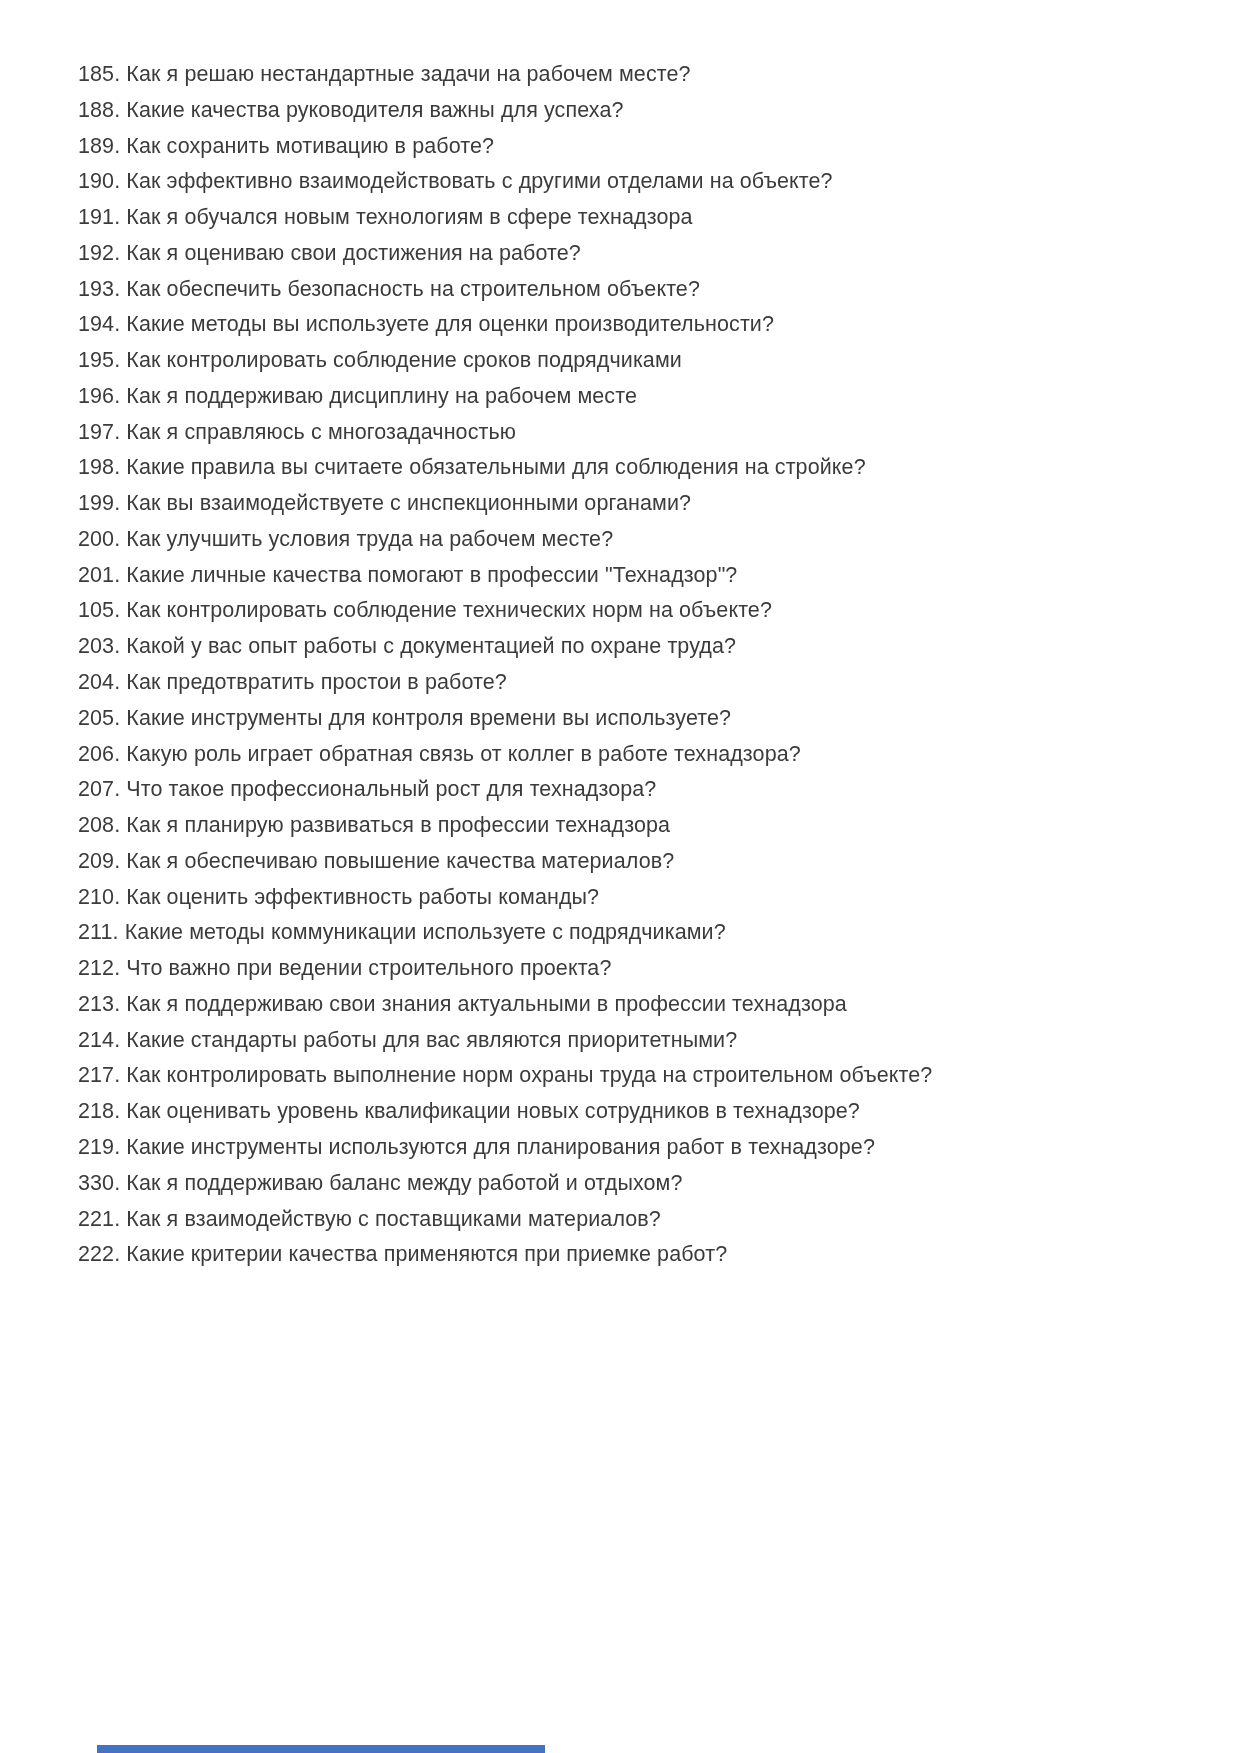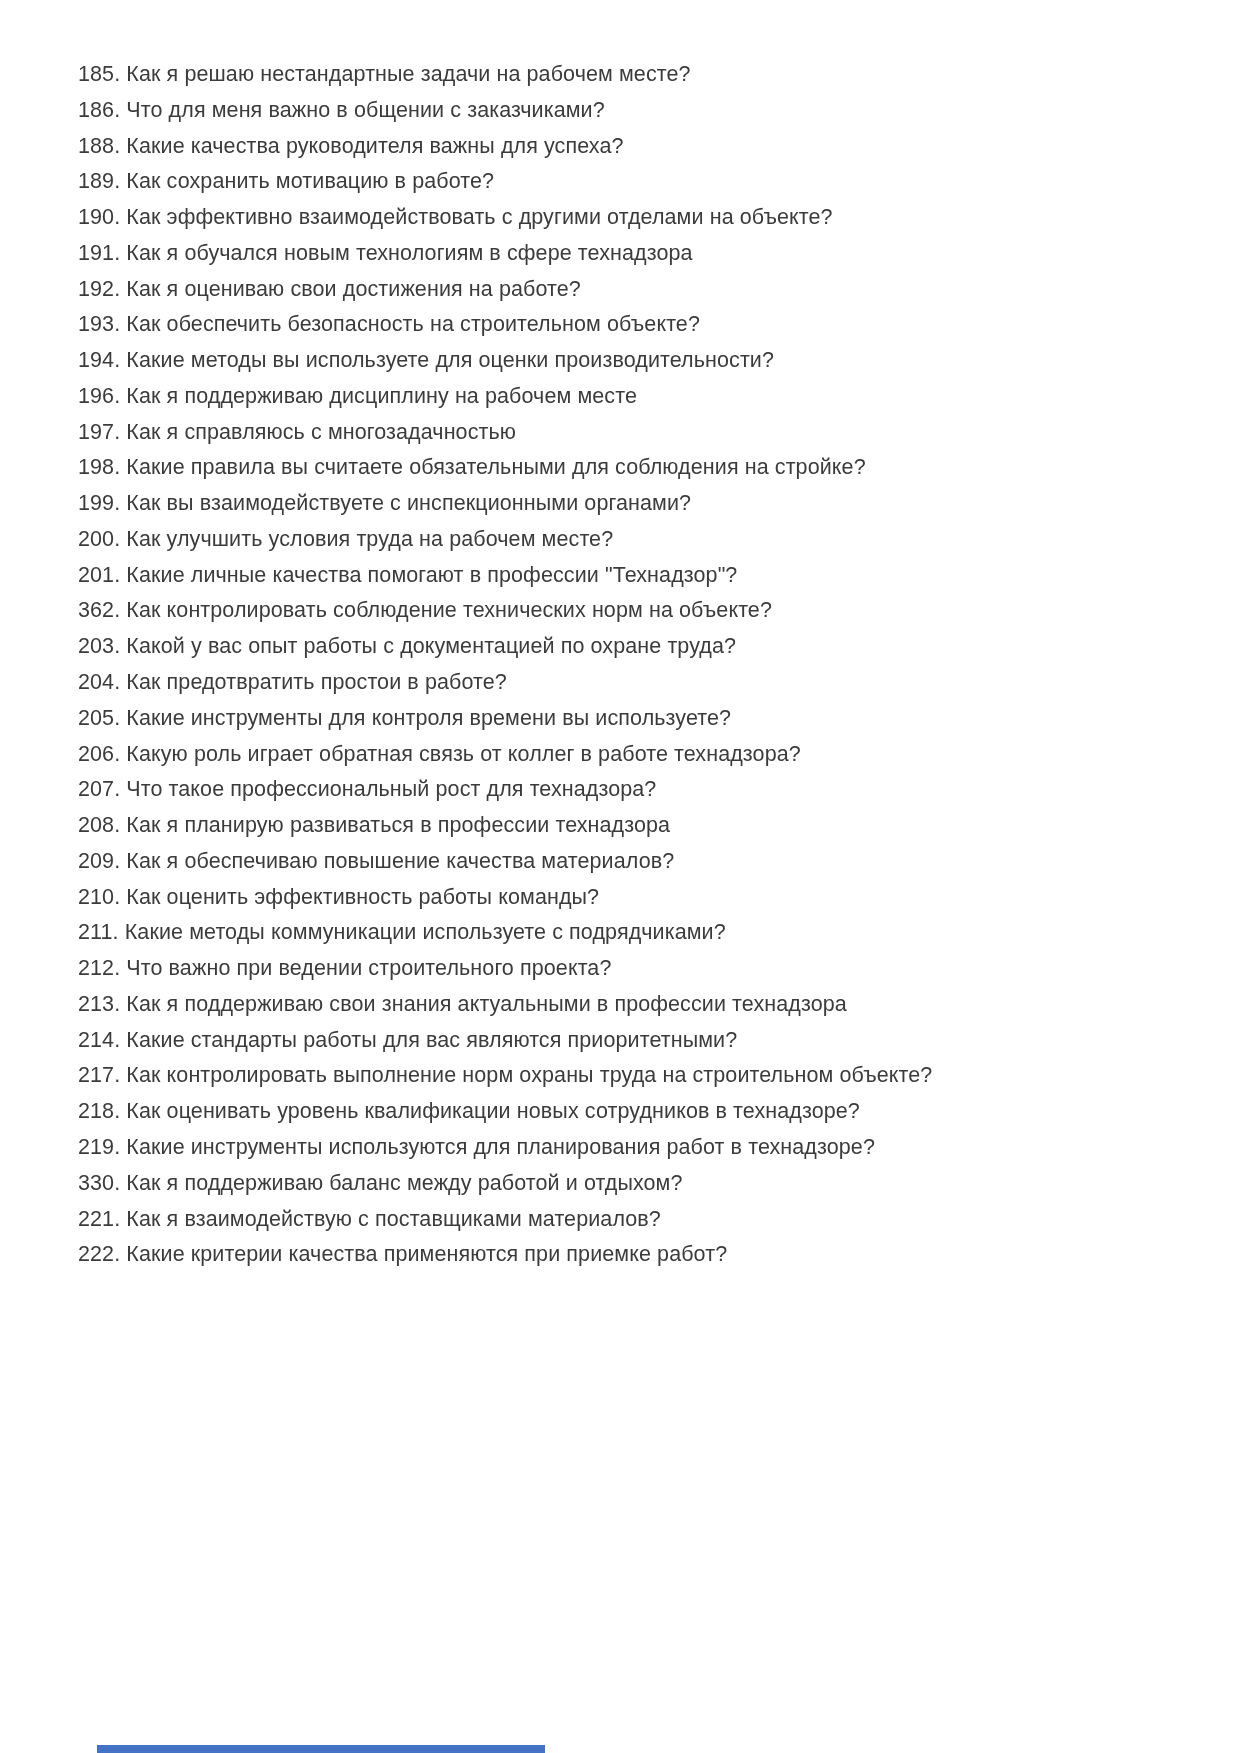--- a/index.html
+++ b/index.html
@@ -54,24 +54,20 @@
 <body style="background: rgb(255, 255, 255);">
 
 <main class="page">
 
   <ol class="question-list" style="color: rgb(59, 59, 59);">
     <li class="question-item">
       <span class="item-number">185.</span>
       <span class="item-text">Как я решаю нестандартные задачи на рабочем месте?</span>
     </li>
 
-    <li class="question-item">
-      <span class="item-number">186.</span>
-      <span class="item-text">Что для меня важно в общении с заказчиками?</span>
-    </li>
 
 
     <li class="question-item">
       <span class="item-number">188.</span>
       <span class="item-text">Какие качества руководителя важны для успеха?</span>
     </li>
 
     <li class="question-item">
       <span class="item-number">189.</span>
       <span class="item-text">Как сохранить мотивацию в работе?</span>
@@ -95,20 +91,24 @@
     <li class="question-item">
       <span class="item-number">193.</span>
       <span class="item-text">Как обеспечить безопасность на строительном объекте?</span>
     </li>
 
     <li class="question-item">
       <span class="item-number">194.</span>
       <span class="item-text">Какие методы вы используете для оценки производительности?</span>
     </li>
 
+    <li class="question-item">
+      <span class="item-number">195.</span>
+      <span class="item-text">Как контролировать соблюдение сроков подрядчиками</span>
+    </li>
 
     <li class="question-item">
       <span class="item-number">196.</span>
       <span class="item-text">Как я поддерживаю дисциплину на рабочем месте</span>
     </li>
 
     <li class="question-item">
       <span class="item-number">197.</span>
       <span class="item-text">Как я справляюсь с многозадачностью</span>
     </li>
@@ -127,21 +127,21 @@
       <span class="item-number">200.</span>
       <span class="item-text">Как улучшить условия труда на рабочем месте?</span>
     </li>
 
     <li class="question-item">
       <span class="item-number">201.</span>
       <span class="item-text">Какие личные качества помогают в профессии "Технадзор"?</span>
     </li>
 
     <li class="question-item">
-      <span class="item-number">362.</span>
+      <span class="item-number">105.</span>
       <span class="item-text">Как контролировать соблюдение технических норм на объекте?</span>
     </li>
 
     <li class="question-item">
       <span class="item-number">203.</span>
       <span class="item-text">Какой у вас опыт работы с документацией по охране труда?</span>
     </li>
 
     <li class="question-item">
       <span class="item-number">204.</span>

